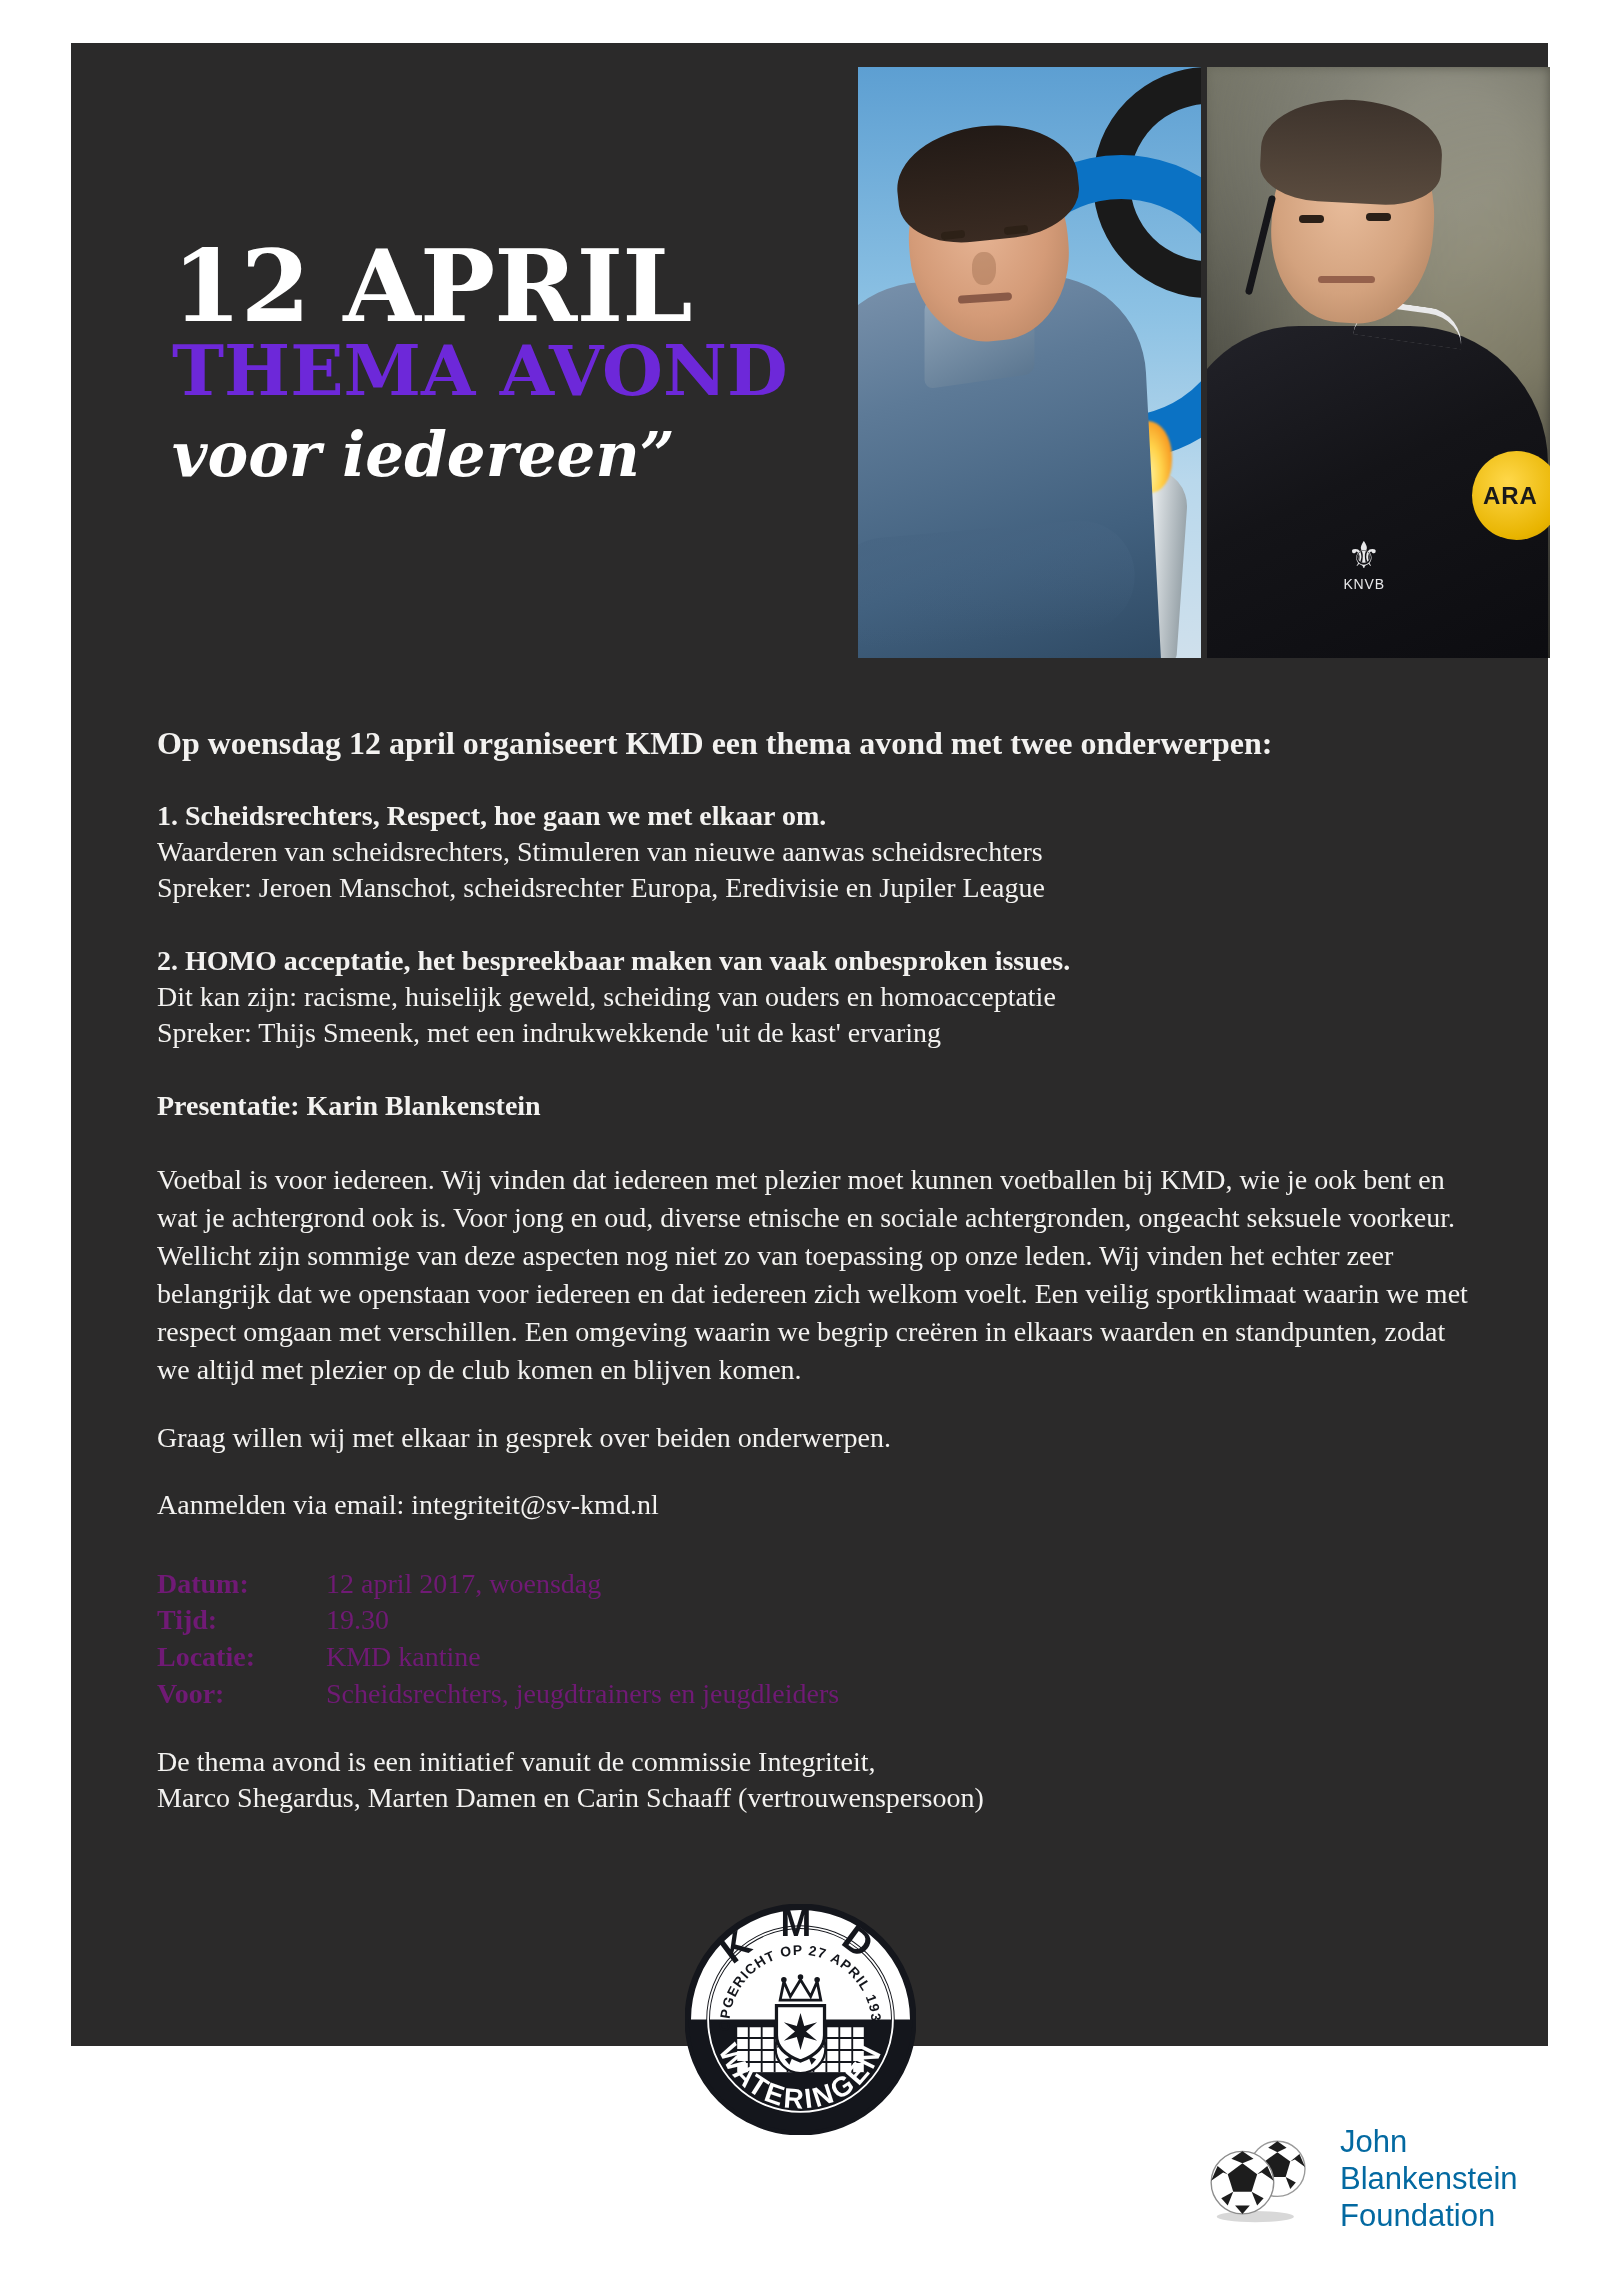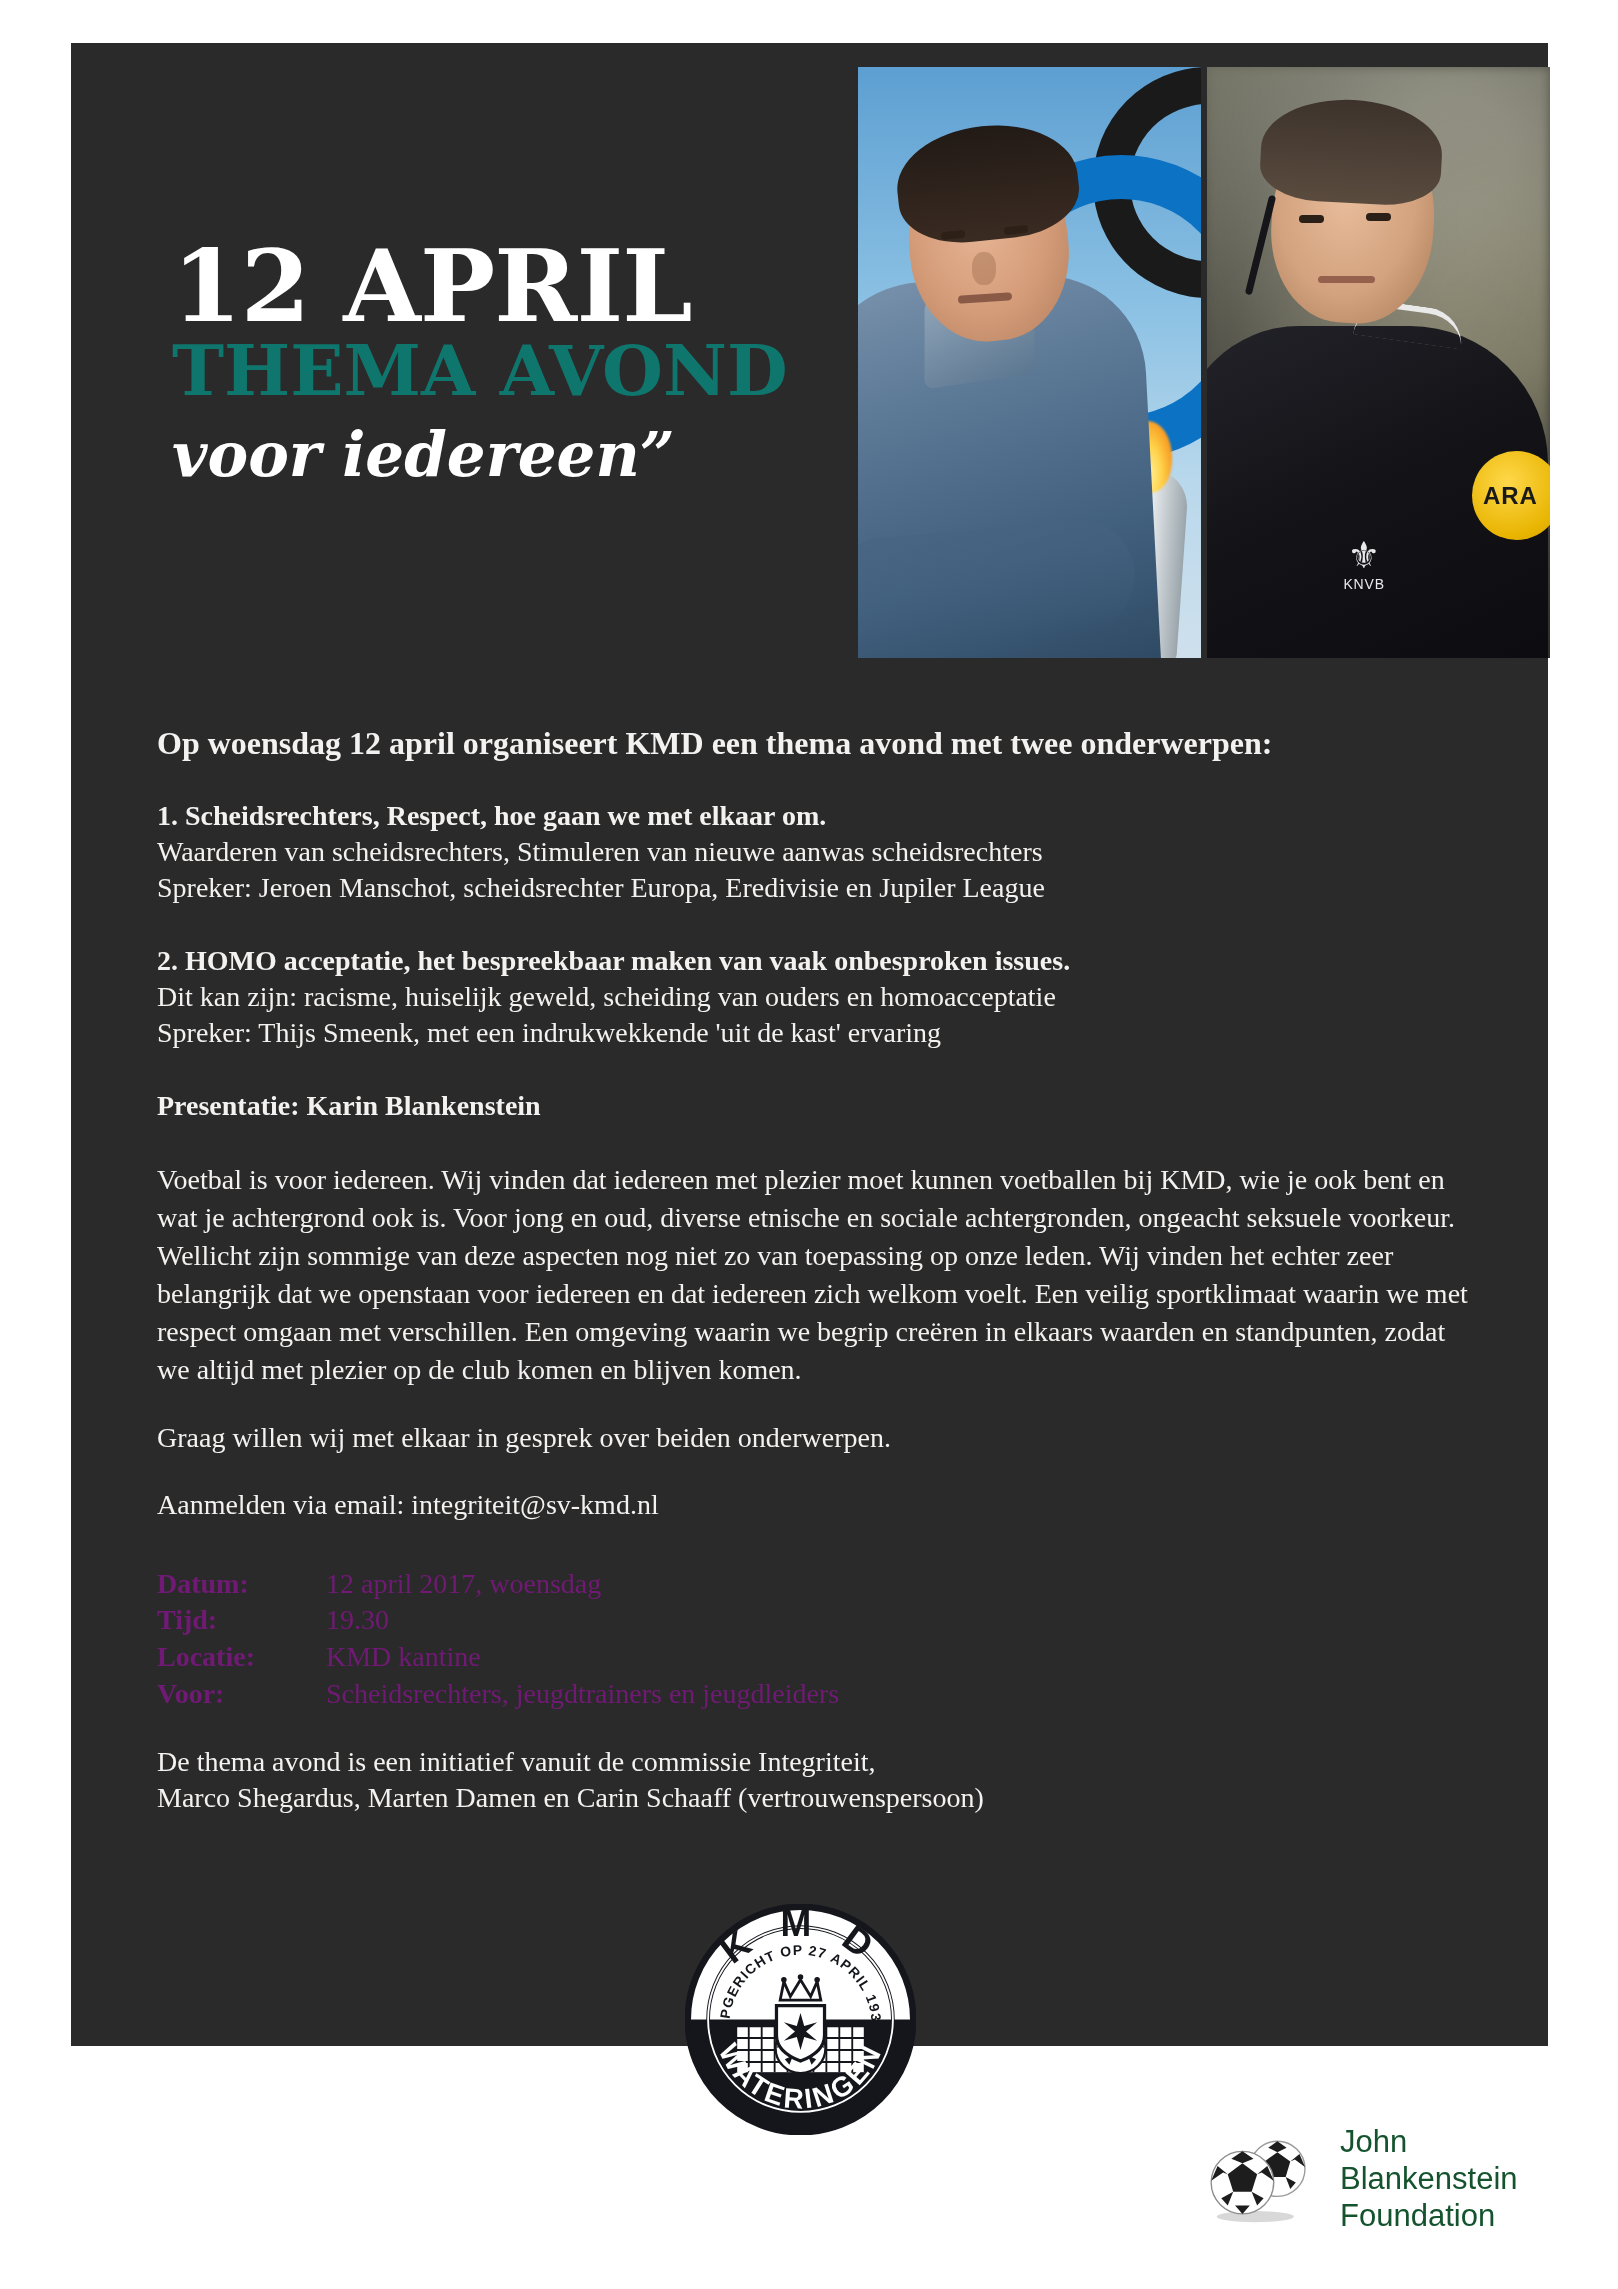--- a/index.html
+++ b/index.html
@@ -278,21 +278,21 @@
     letter-spacing: -0.9px;
     color: #ffffff;
     margin: 0;
   }
   .title-sub {
     font-family: "DejaVu Serif", serif;
     font-weight: bold;
     font-size: 70px;
     line-height: 79px;
     letter-spacing: 0px;
-    color: #0f766e;
+    color: #6d28d9;
     margin: 0;
   }
   .title-quote {
     font-family: "DejaVu Serif", serif;
     font-weight: bold;
     font-style: italic;
     font-size: 61px;
     line-height: 67px;
     color: #ffffff;
     margin: 11px 0 0 0;
@@ -359,21 +359,21 @@
     height: 148px;
     display: flex;
     align-items: center;
     gap: 22px;
   }
   .jbf-balls { width: 118px; height: 92px; position: relative; flex: none; }
   .jbf-text {
     font-family: "Liberation Sans", sans-serif;
     font-size: 31px;
     line-height: 37px;
-    color: #14532d;
+    color: #0369a1;
     font-weight: normal;
   }
 </style>
 </head>
 <body>
 
 <div class="poster">
 
   <div class="dark-panel"></div>
 

